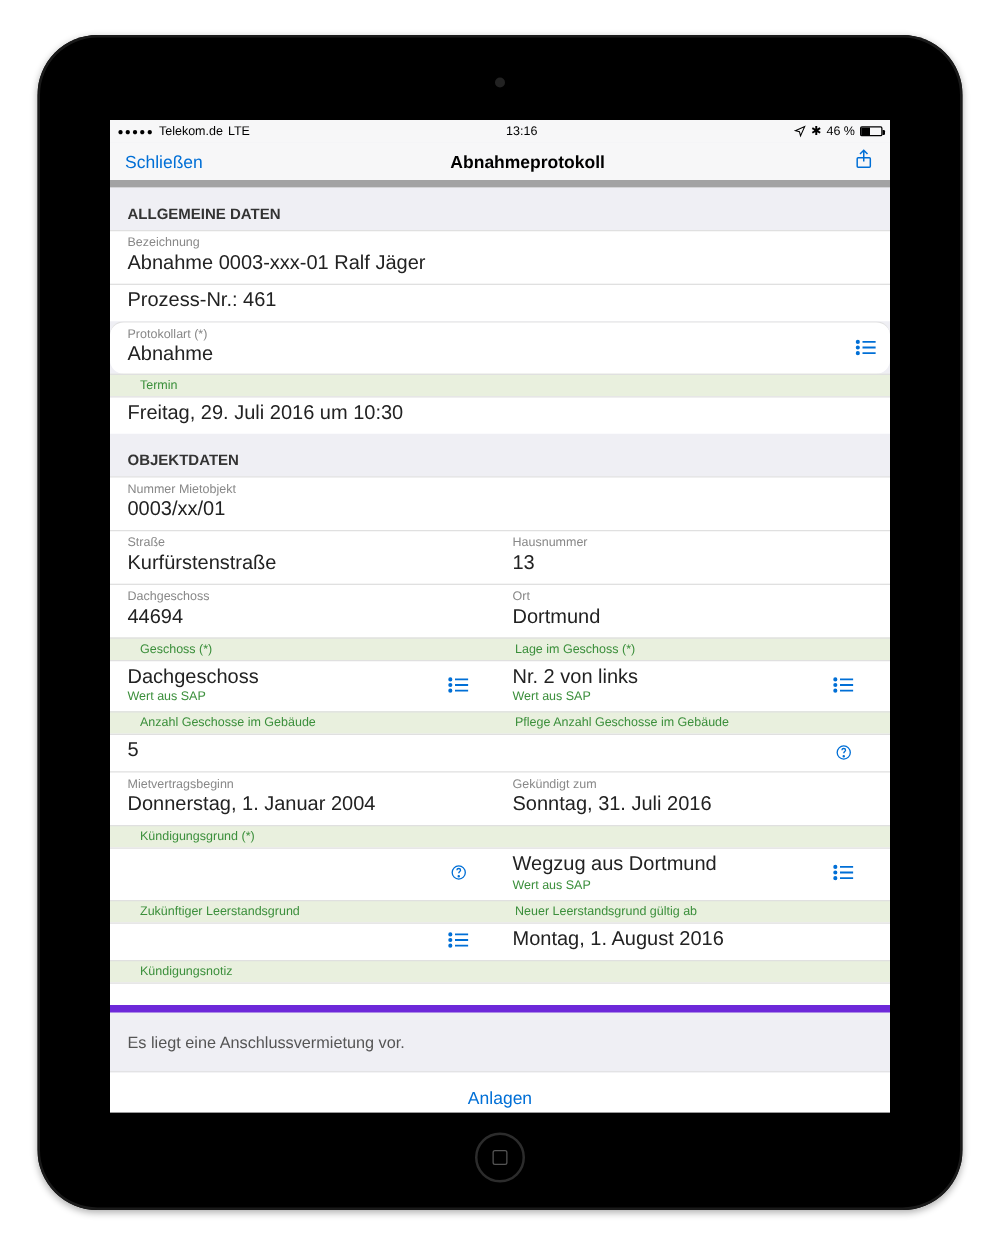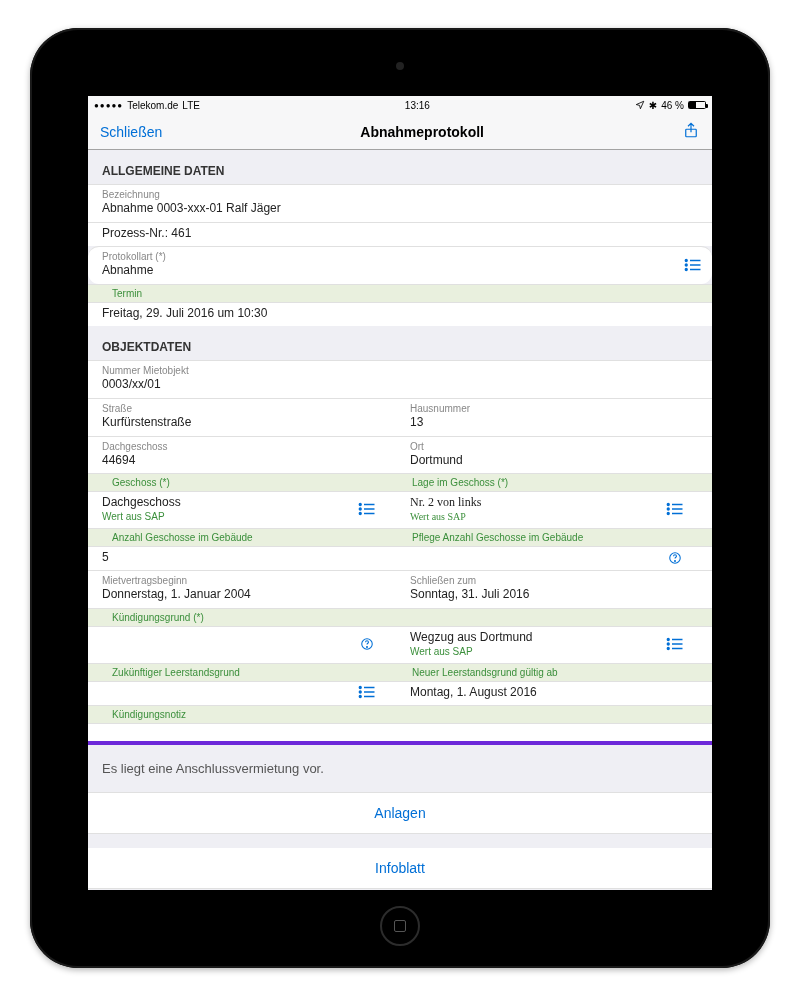--- a/index.html
+++ b/index.html
@@ -90,21 +90,21 @@
   }
   .batt .fill {
     height:100%;
     background:#000;
   }
 
   
   .nav-bar {
     height: 36px;
     background: #f7f7f8;
-    border-bottom: 1px solid #a3a3a3;
+    border-bottom: 6px solid #a3a3a3;
     display: flex;
     align-items: center;
     justify-content: space-between;
     padding: 0 12px;
     text-align: center;
   }
   .nav-bar .title { font-weight: 600; font-size: 14px; color: #000; }
   .nav-bar .left { color: #006fd6; font-size: 14px; }
   .nav-bar .right svg { width: 18px; height: 18px; }
 
@@ -118,21 +118,21 @@
     background: #efeff4;
   }
   .row {
     background: #fff;
     border-top: 1px solid #e0e0e0;
     padding: 3px 18px 5px 14px;
     position: relative;
   }
   .row:first-of-type { border-top: 1px solid #e0e0e0; }
   .row .lbl { font-size: 10px; color: #888; line-height: 1.3; }
-  .row .val { font-size: 12px; color: #222; line-height: 1.3; }
+  .row .val { font-size: 16px; color: #222; line-height: 1.3; }
   .row .sub { font-size: 10px; color: #3b8f3b; line-height: 1.2; }
   .row.green-label-only {
     background: #e9f0de;
     padding: 2px 24px;
   }
   .row.green-label-only .lbl { color:#3b8f3b; }
   .two-col {
     display: flex;
     gap: 24px;
   }
@@ -145,21 +145,21 @@
     transform: translateY(-50%);
     width: 18px;
     height: 14px;
   }
   .list-icon svg, .q-icon svg { width: 100%; height:100%; }
   .hint-row {
     background:#efeff4;
     padding: 16px 14px;
     font-size: 13px;
     color:#555;
-    border-top:4px solid #6d28d9;
+    border-top:6px solid #6d28d9;
     border-bottom:1px solid #e0e0e0;
   }
   .link-row {
     background:#fff;
     text-align:center;
     padding: 12px 0;
     color:#006fd6;
     font-size: 14px;
     border-bottom:1px solid #e0e0e0;
   }
@@ -291,21 +291,21 @@
               <svg viewBox="0 0 24 18" stroke="#006fd6" stroke-width="2">
                   <circle cx="3" cy="3" r="1.2" fill="#006fd6"></circle>
                   <line x1="8" y1="3" x2="22" y2="3"></line>
                   <circle cx="3" cy="9" r="1.2" fill="#006fd6"></circle>
                   <line x1="8" y1="9" x2="22" y2="9"></line>
                   <circle cx="3" cy="15" r="1.2" fill="#006fd6"></circle>
                   <line x1="8" y1="15" x2="22" y2="15"></line>
                 </svg>
             </span>
           </div>
-          <div class="col" style="position:relative;font-family:Liberation Serif, serif;">
+          <div class="col" style="position:relative;">
             <div class="val">Nr. 2 von links</div>
             <div class="sub">Wert aus SAP</div>
             <span class="list-icon">
               <svg viewBox="0 0 24 18" stroke="#006fd6" stroke-width="2">
                   <circle cx="3" cy="3" r="1.2" fill="#006fd6"></circle>
                   <line x1="8" y1="3" x2="22" y2="3"></line>
                   <circle cx="3" cy="9" r="1.2" fill="#006fd6"></circle>
                   <line x1="8" y1="9" x2="22" y2="9"></line>
                   <circle cx="3" cy="15" r="1.2" fill="#006fd6"></circle>
                   <line x1="8" y1="15" x2="22" y2="15"></line>
@@ -343,21 +343,21 @@
         </div>
       </div>
 
       <div class="row">
         <div class="two-col">
           <div class="col">
             <div class="lbl">Mietvertragsbeginn</div>
             <div class="val">Donnerstag, 1. Januar 2004</div>
           </div>
           <div class="col">
-            <div class="lbl">Schließen zum</div>
+            <div class="lbl">Gekündigt zum</div>
             <div class="val">Sonntag, 31. Juli 2016</div>
           </div>
         </div>
       </div>
 
       <div class="row green-label-only">
         <div class="two-col">
           <div class="col">
               <div class="lbl">Kündigungsgrund (*)</div>
             </div>

